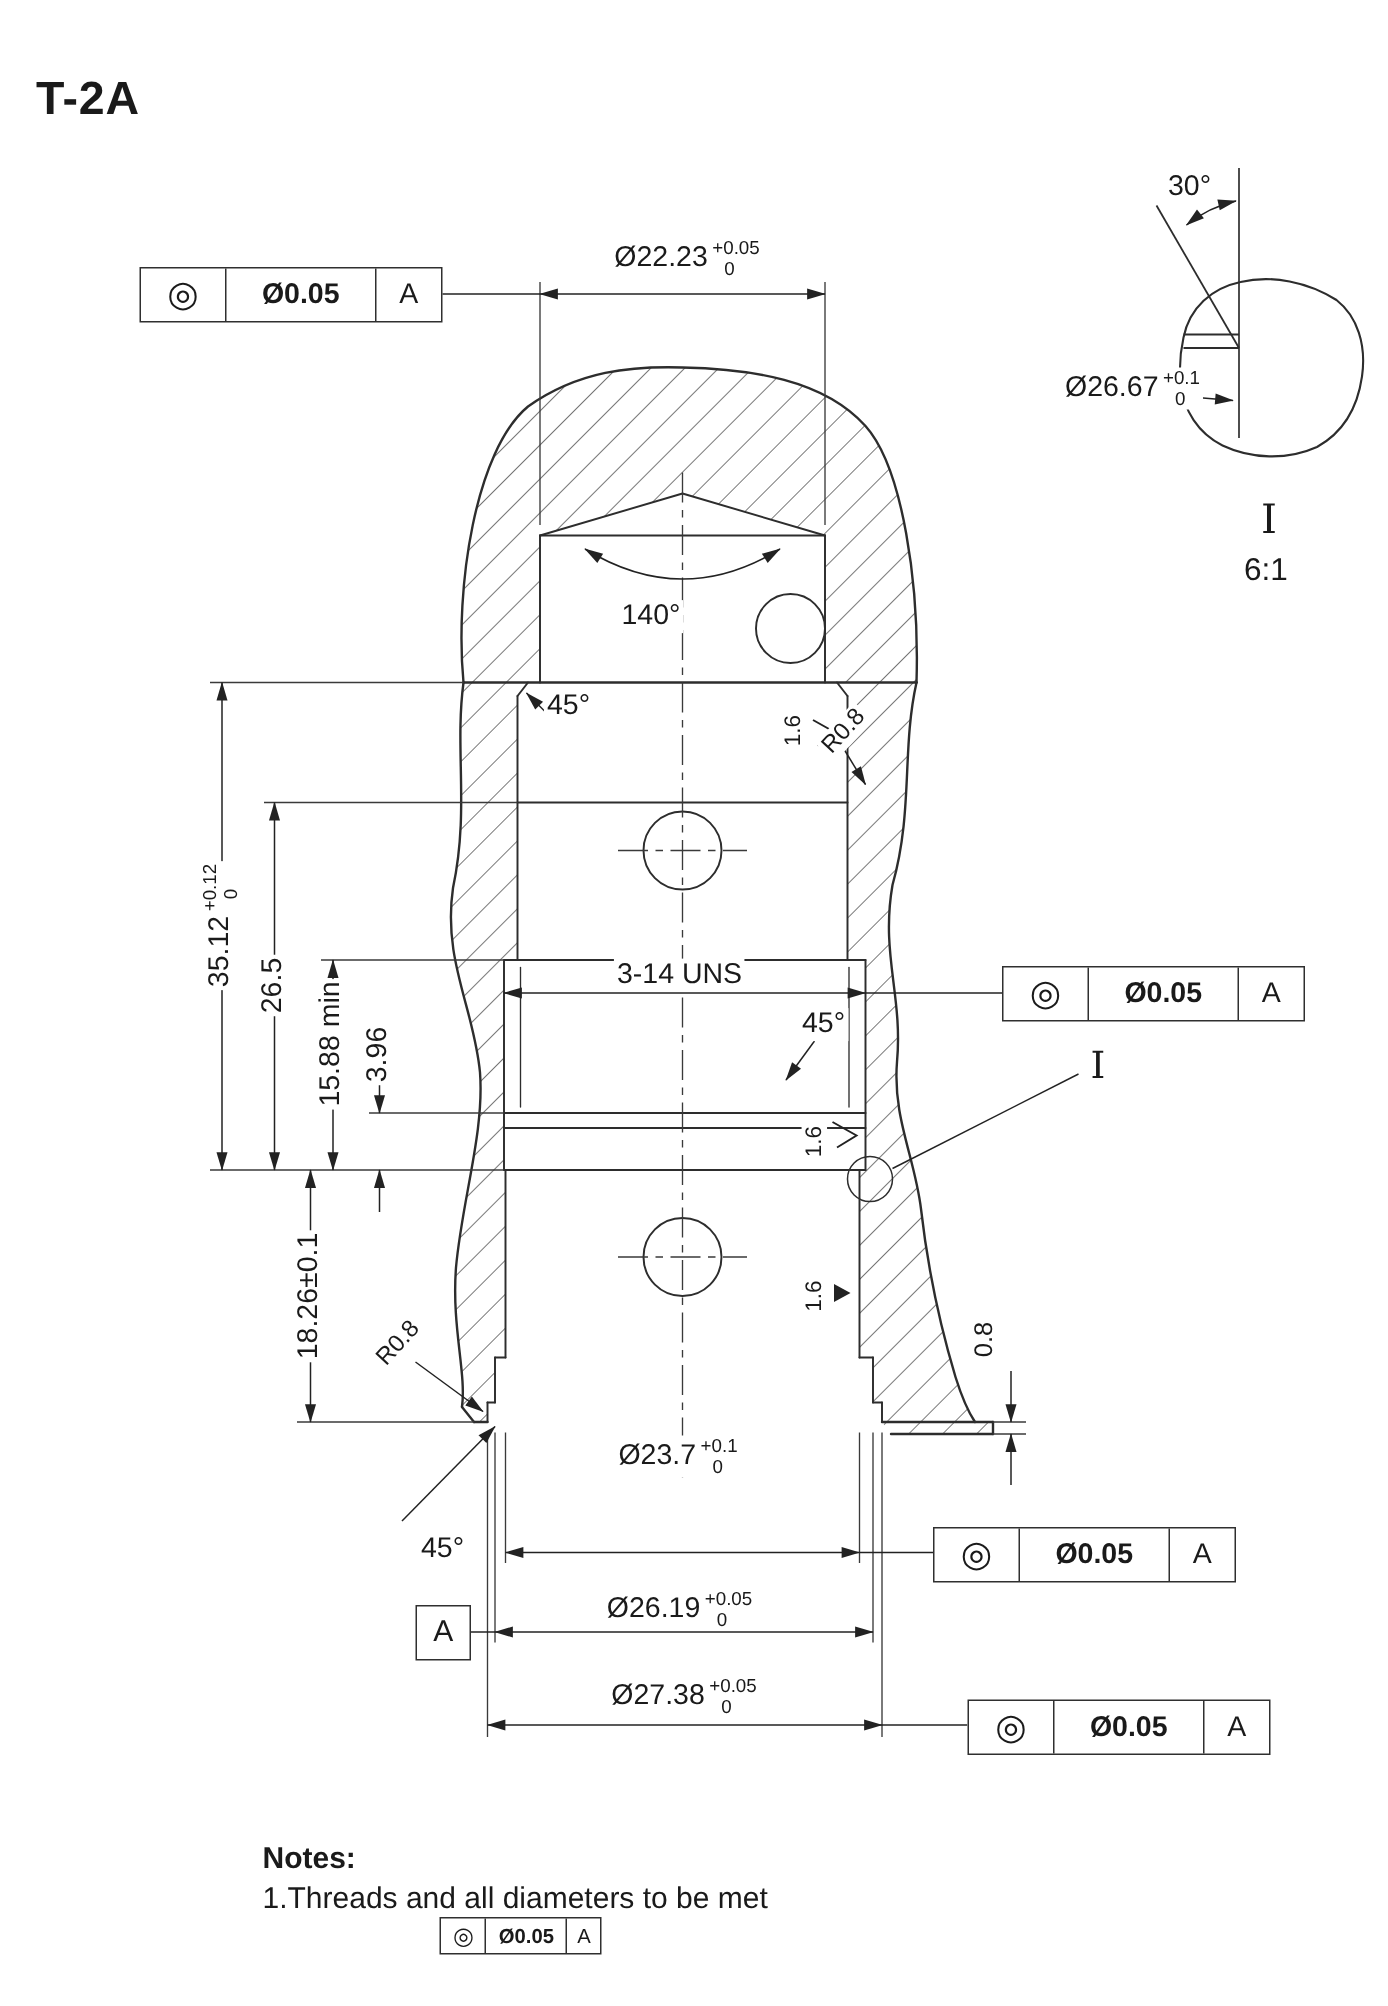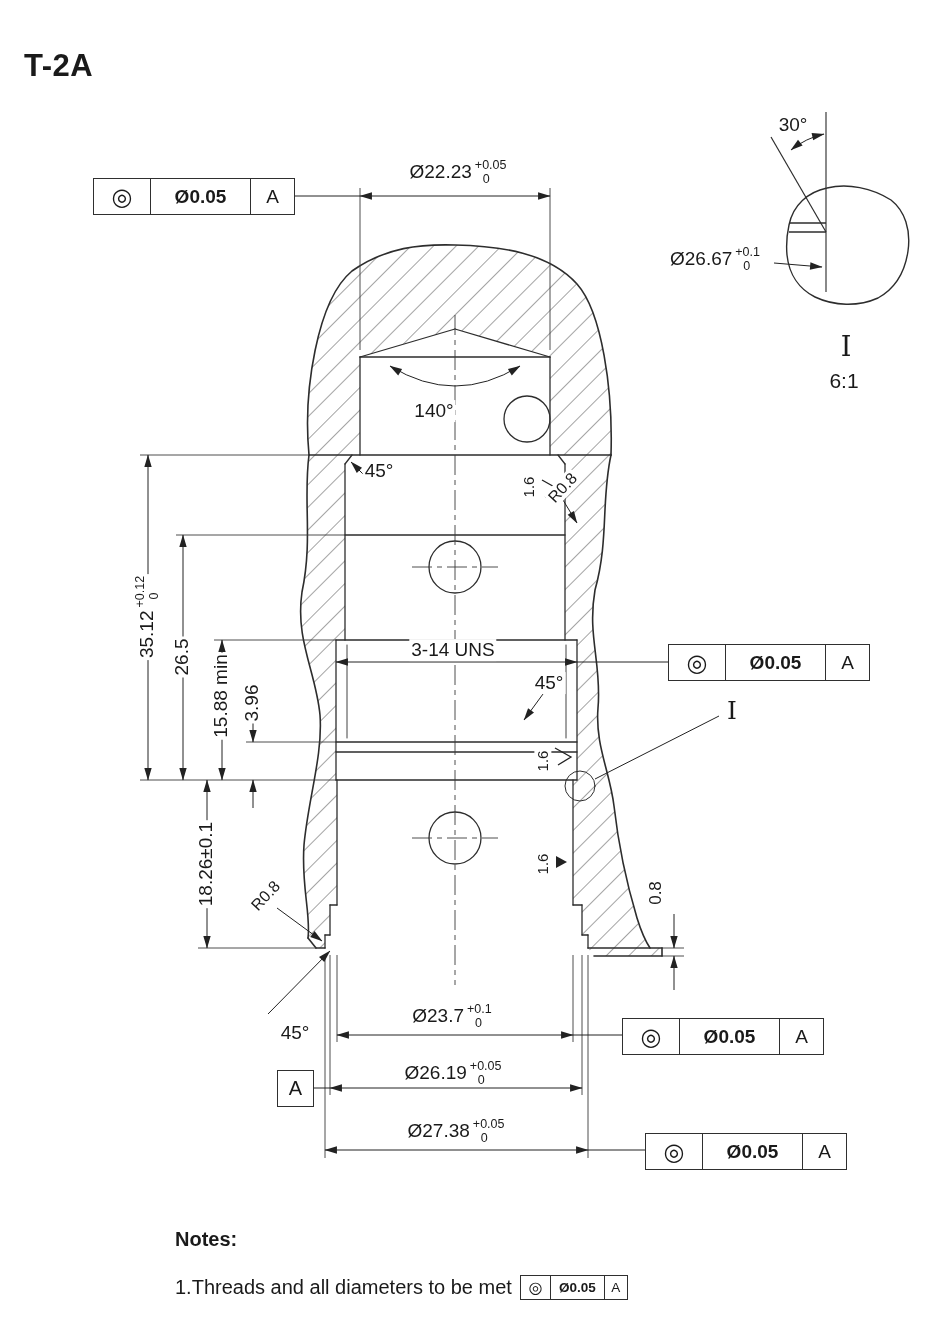--- a/index.html
+++ b/index.html
@@ -52,22 +52,22 @@
   .fcf.mini .cell.tolv  { width:54px; font-size:13.5px; }
   .fcf.mini .cell.datum { width:22px; font-size:13.5px; }
 
   .datum-flag {
     position:absolute; width:37px; height:37px; border:1.5px solid #2f2f2f;
     background:#fff; display:flex; align-items:center; justify-content:center;
     font-size:20px;
   }
 
   .notes { position:absolute; left:175px; top:1228px; font-size:20px; }
-  .notes .heading { font-weight:600; margin-bottom:24px; font-size:20px; }
-  .notes .row { display:flex; align-items:center; margin-bottom:8px; }
+  .notes .heading { font-weight:600; margin-bottom:4px; font-size:20px; }
+  .notes .row { display:flex; align-items:center; margin-bottom:8px;flex-direction:column; }
   .notes .row .fcf.mini { position:static; margin-left:8px; }
 </style>
 </head>
 <body>
 
 <div class="stage">
 
 <svg class="drawing" width="925" height="1337" viewBox="0 0 925 1337">
   <defs>
     <pattern id="hatch" width="16" height="16" patternUnits="userSpaceOnUse" patternTransform="rotate(45)">
@@ -215,21 +215,21 @@
 
 <div class="txt" style="left:458px;top:172px">
   <span>Ø22.23</span>
   <span class="tol">
         <i>+0.05</i>
         <i>0</i>
       </span>
 </div>
 
 <div class="txt" style="left:793px;top:125px">30°</div>
-<div class="txt" style="left:715px;top:259px">
+<div class="txt" style="left:755px;top:259px">
   <span>Ø26.67</span>
   <span class="tol">
         <i>+0.1</i>
         <i>0</i>
       </span>
 </div>
 <div class="txt serif" style="left:846px;top:347px">I</div>
 <div class="txt" style="left:844px;top:381px;font-size:21px">6:1</div>
 
 <div class="txt" style="left:434px;top:411px">140°</div>
@@ -252,21 +252,21 @@
 <div class="txt" style="left:453px;top:650px">3-14 UNS</div>
 <div class="txt" style="left:549px;top:683px">45°</div>
 <div class="txt serif" style="left:732px;top:711px;font-size:25px">I</div>
 <div class="txt rot small" style="left:543px;top:761px">1.6</div>
 
 <div class="txt rot45" style="left:266px;top:896px;font-size:16px">R0.8</div>
 <div class="txt rot small" style="left:543px;top:864px">1.6</div>
 <div class="txt rot" style="left:656px;top:893px;font-size:17px">0.8</div>
 <div class="txt" style="left:295px;top:1033px">45°</div>
 
-<div class="txt" style="left:452px;top:1016px">
+<div class="txt" style="left:452px;top:971px">
   <span>Ø23.7</span>
   <span class="tol">
         <i>+0.1</i>
         <i>0</i>
       </span>
 </div>
 <div class="txt" style="left:453px;top:1073px">
   <span>Ø26.19</span>
   <span class="tol">
         <i>+0.05</i>

